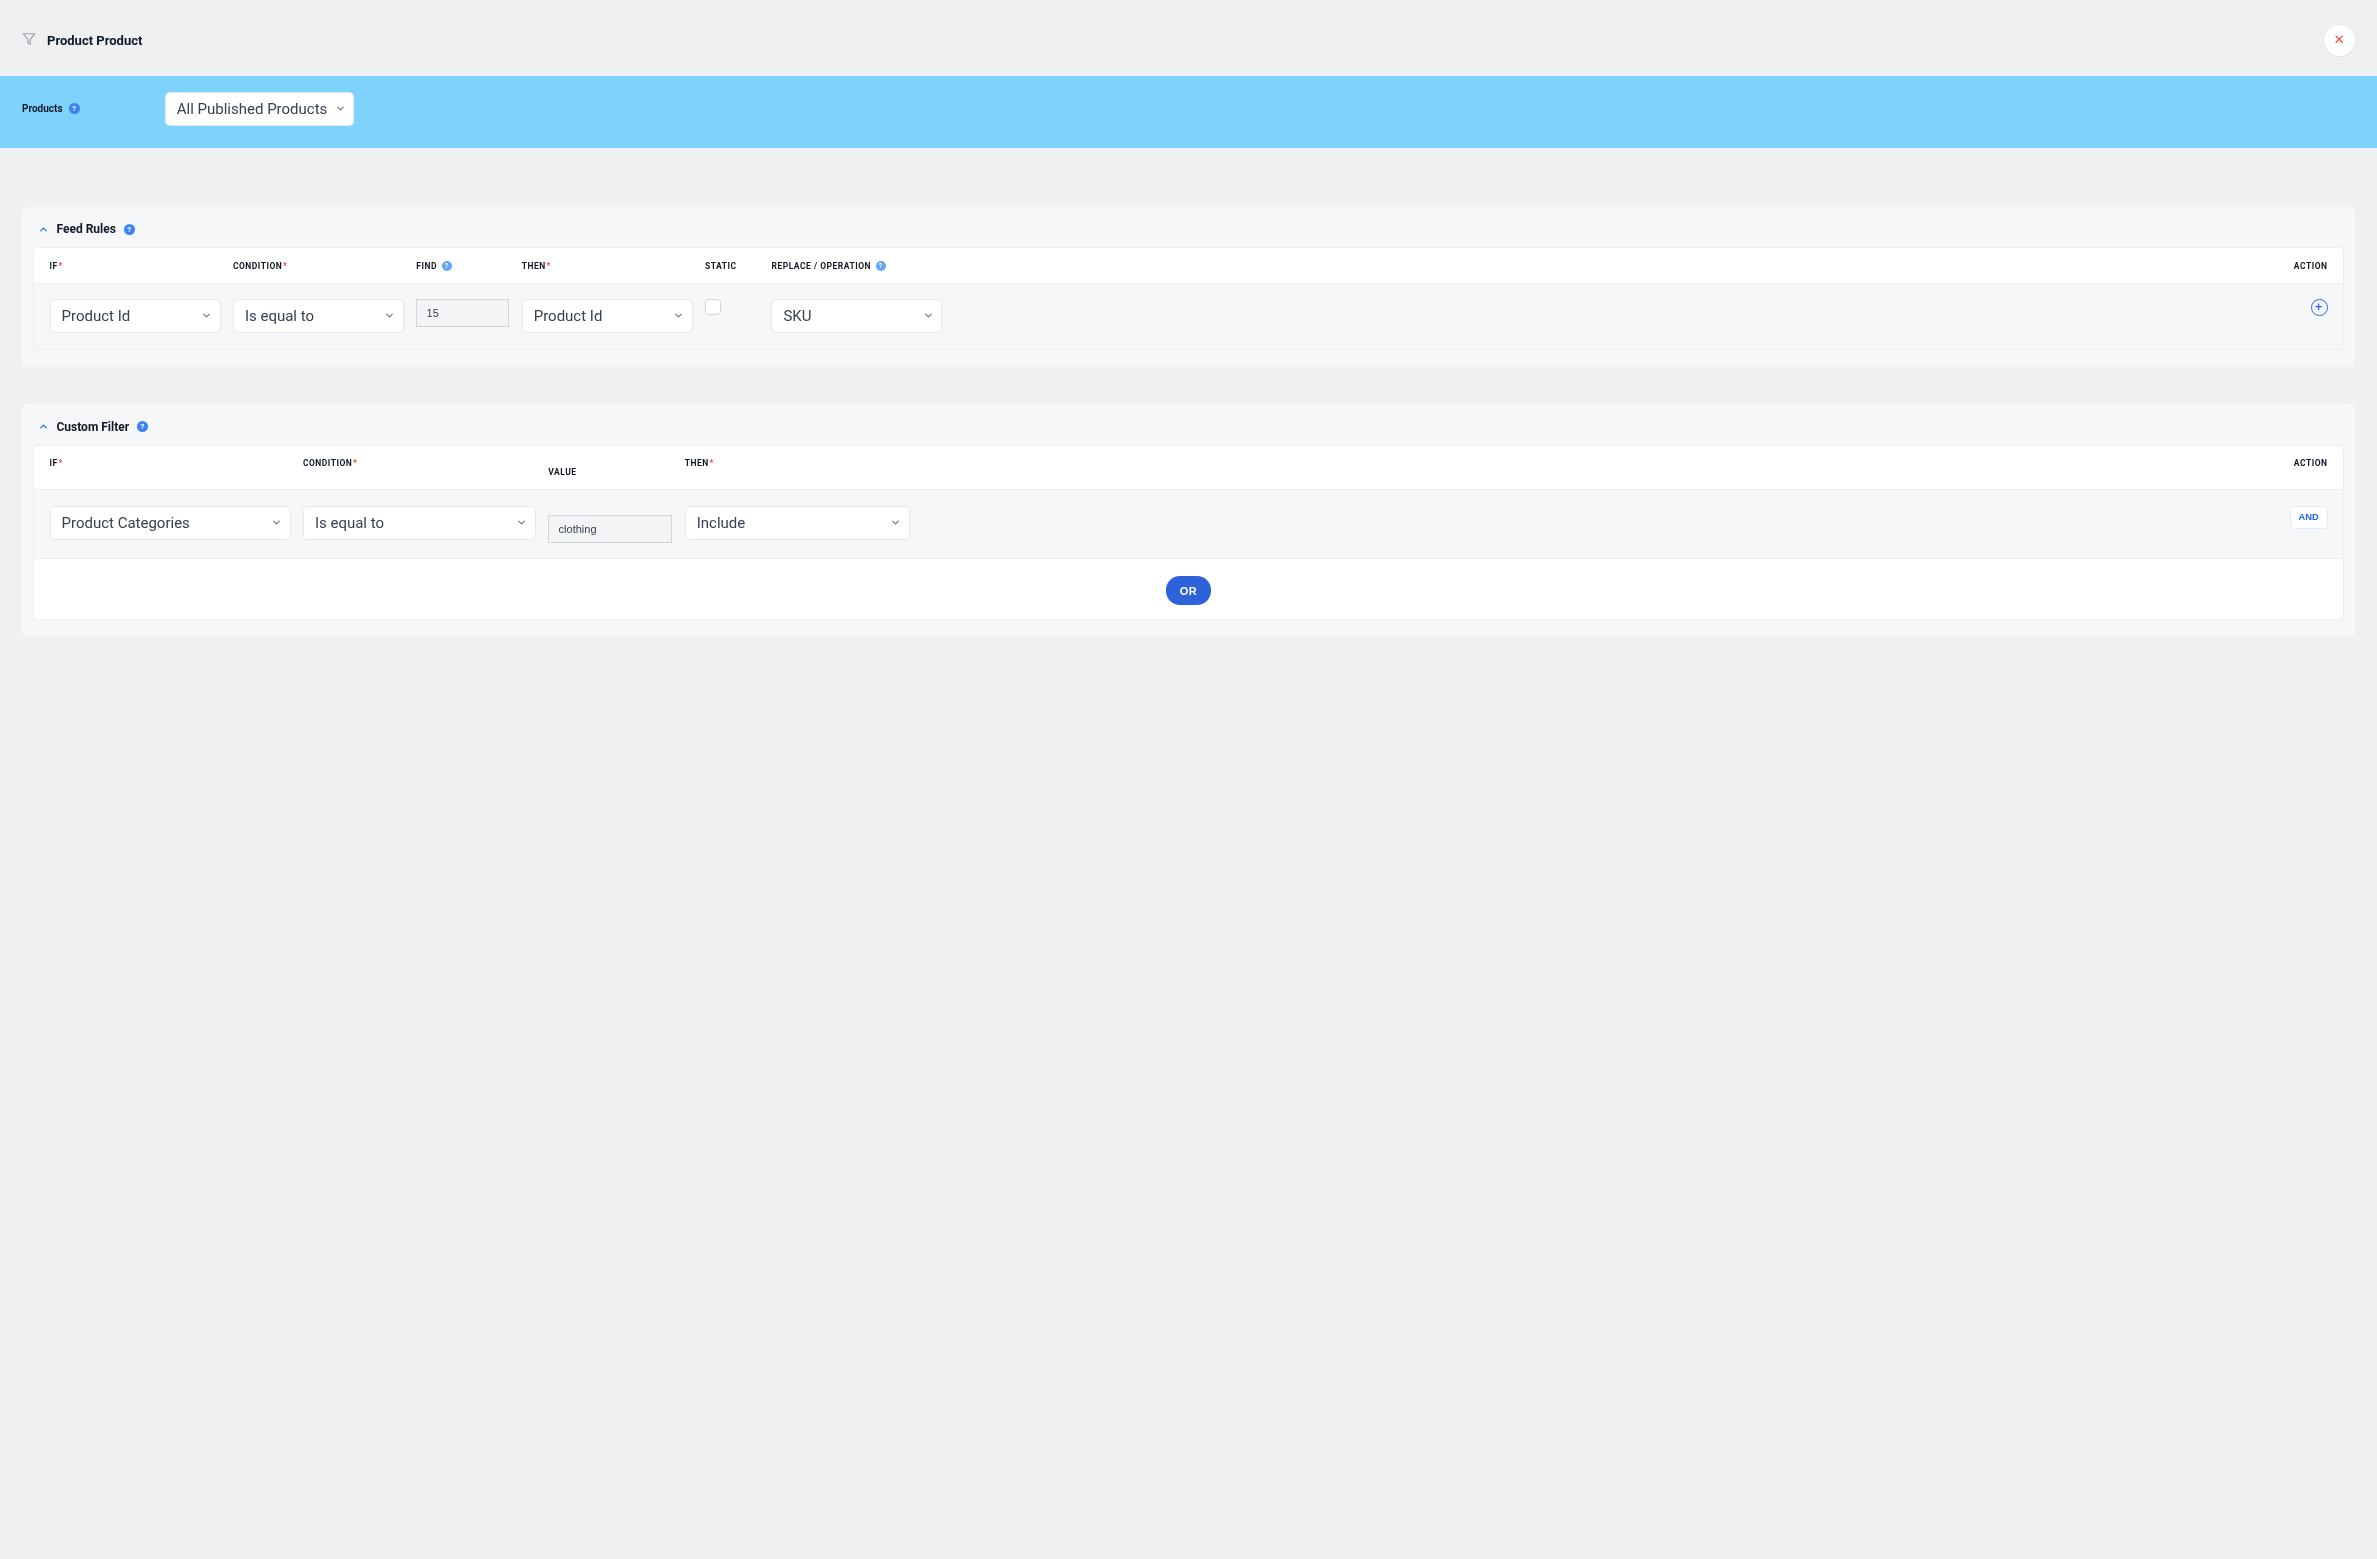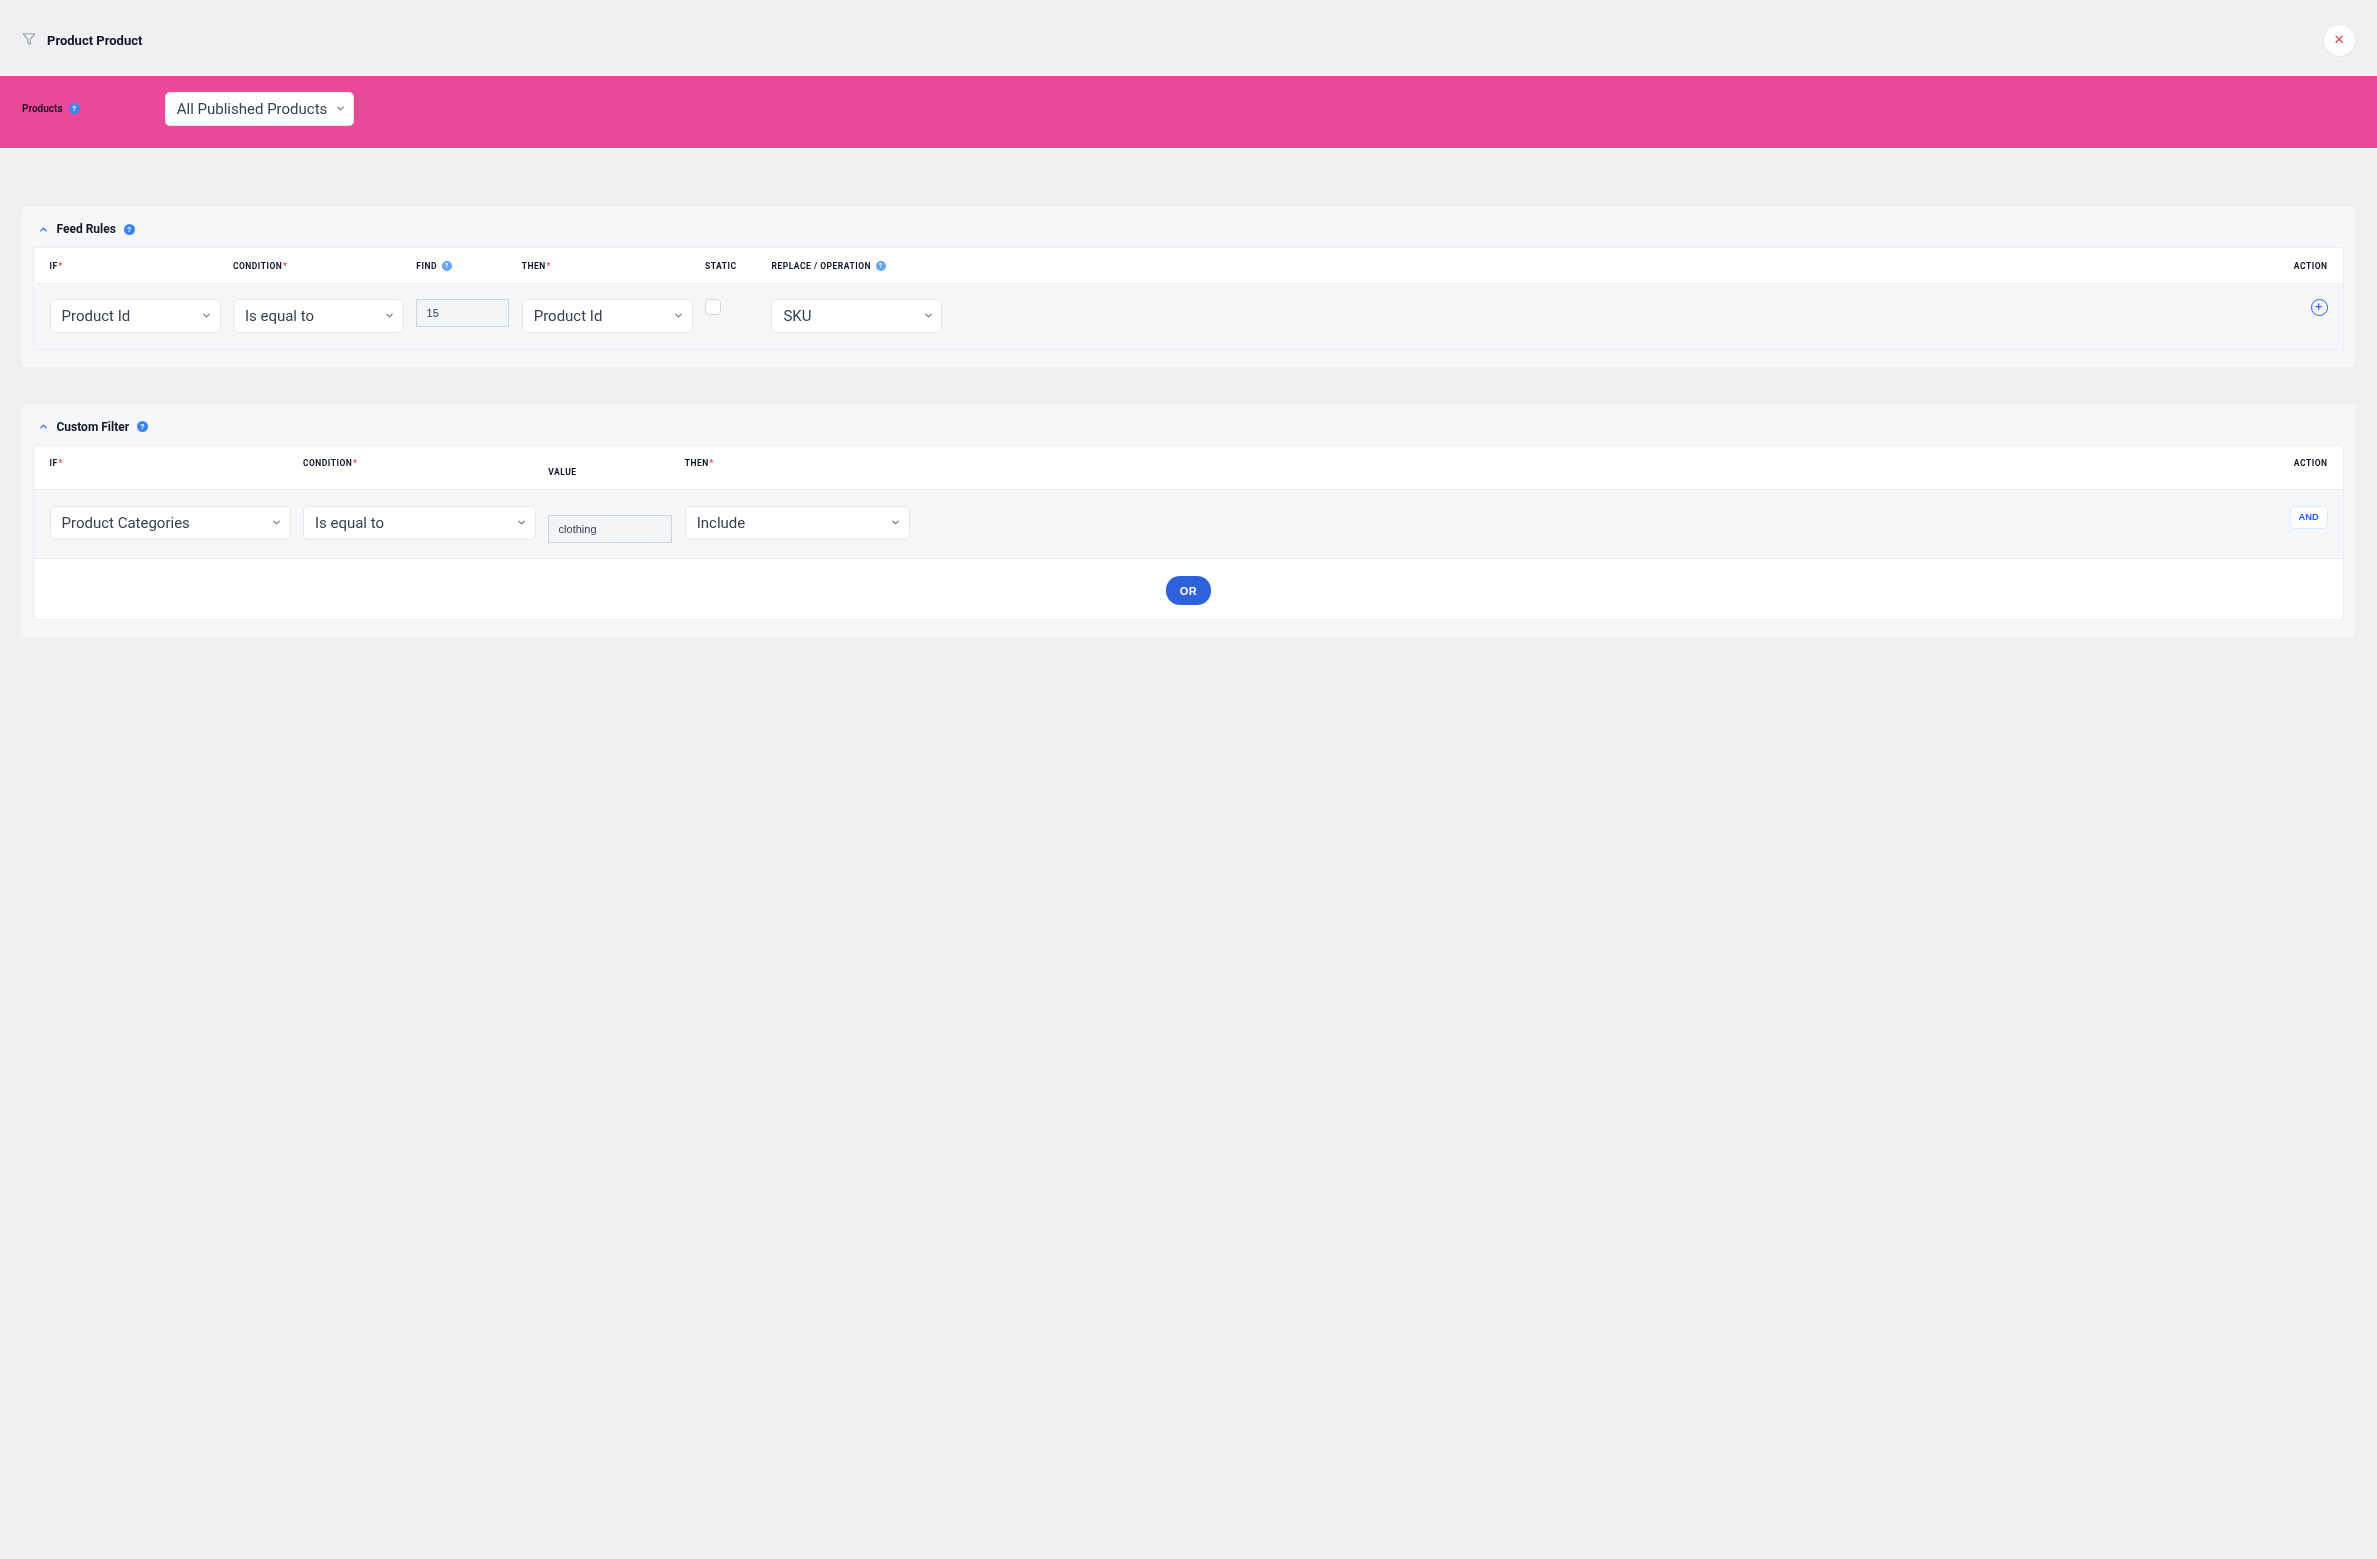--- a/index.html
+++ b/index.html
@@ -24,21 +24,21 @@
   .close-btn {
     width: 31px; height: 31px; border-radius: 50%; background: #fff;
     display: flex; align-items: center; justify-content: center;
     cursor: pointer; box-shadow: 0 0.8px 2.3px rgba(0,0,0,0.08);
   }
   .close-btn svg { stroke: #ef4444; }
   
   .products-row {
     display: flex; align-items: center; gap: 85px;
     padding: 15.5px 22px 22px 22px;
-    background: #ec4899;
+    background: #7dd3fc;
   }
   .products-label-wrap { display: flex; align-items: center; gap: 6.2px; }
   .field-label { font-weight: 700; font-size: 10px; color: #111827; }
   .help-badge {
     width: 11px; height: 11px; border-radius: 50%; background: #3b82f6; color: #fff;
     font-size: 7.8px; display: inline-flex; align-items: center; justify-content: center;
     font-weight: 700;
   }
   .select {
     background: #fff; border: 0.8px solid #e5e7eb; border-radius: 4.7px;

